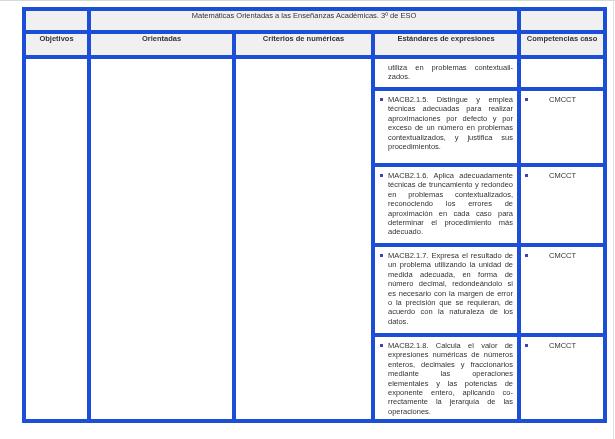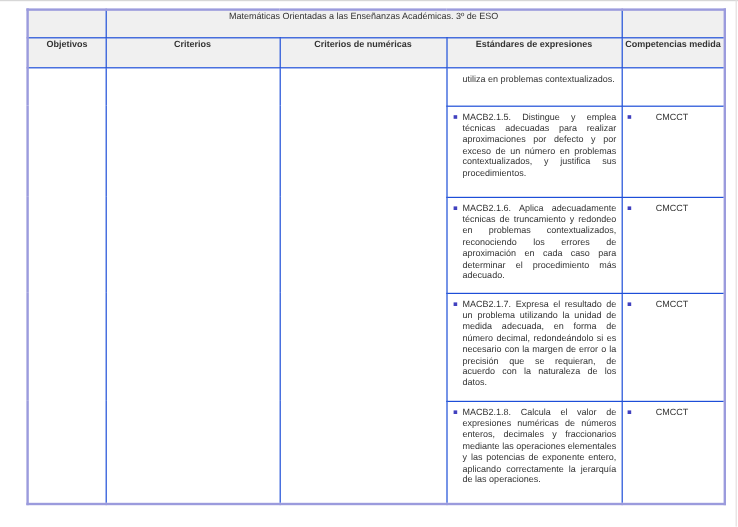--- a/index.html
+++ b/index.html
@@ -25,21 +25,21 @@
     background: #e4dede;
   }
   table.curr {
     position: absolute; left: 22px; top: 7px;
     width: 581px;
     border-collapse: collapse;
     table-layout: fixed;
     border: 2px solid #9b9bdd;
   }
   table.curr td {
-    border: 1px solid #1d4ed8;
+    border: 4px solid #1d4ed8;
     vertical-align: top;
     padding: 0;
     color: #333333;
   }
   td.hd {
     background: #f0f0f0;
     text-align: center;
     vertical-align: middle;
     font-size: 7.5px;
     color: #222222;
@@ -86,24 +86,24 @@
 
     <tbody>
         <tr class="r-title">
       <td class="hd"></td>
       <td class="hd" colspan="3">Matemáticas Orientadas a las Enseñanzas Académicas. 3º de ESO</td>
       <td class="hd"></td>
     </tr>
 
     <tr class="r-head">
       <td class="hd">Objetivos</td>
-      <td class="hd">Criterios</td>
+      <td class="hd">Orientadas</td>
       <td class="hd">Criterios de numéricas</td>
       <td class="hd">Estándares de expresiones</td>
-      <td class="hd">Competencias medida</td>
+      <td class="hd">Competencias caso</td>
     </tr>
 
     <tr class="h1">
       <td rowspan="5"></td>
       <td rowspan="5"></td>
       <td rowspan="5"></td>
       <td>
         <div class="cell">utiliza en problemas contextuali­zados.</div>
       </td>
       <td>

